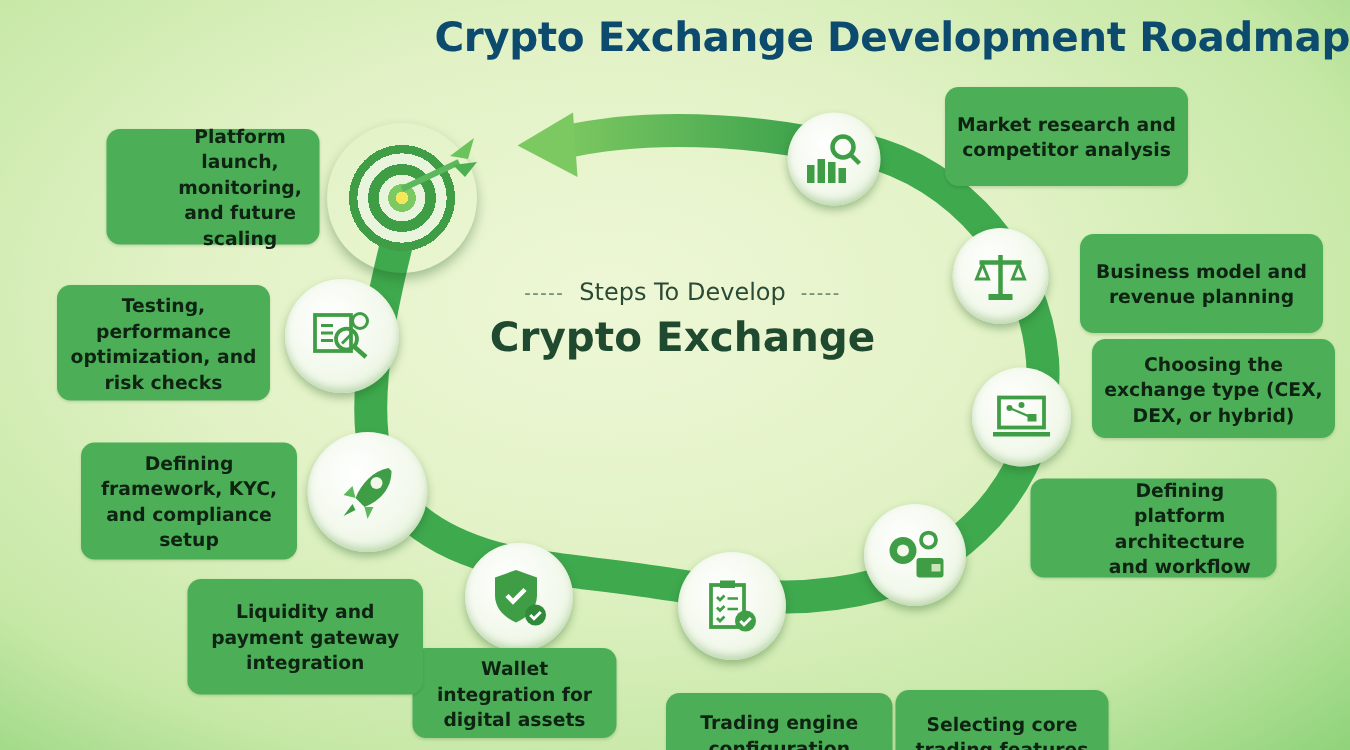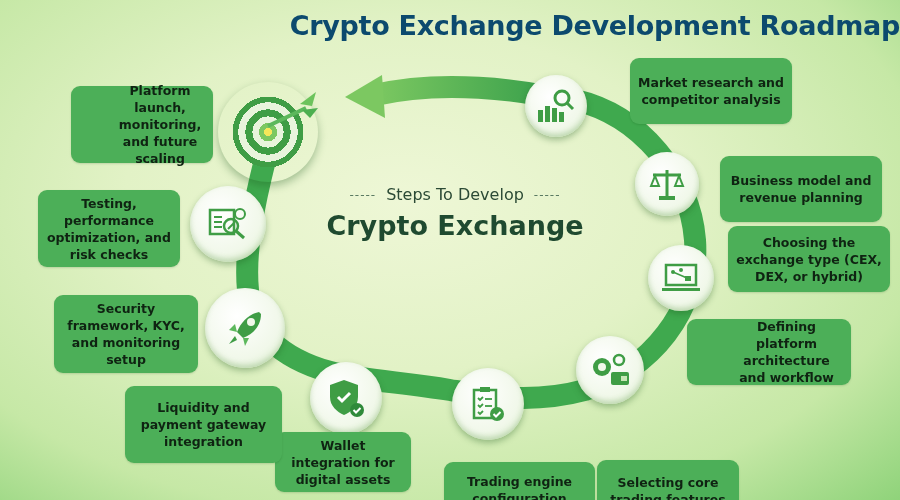--- a/index.html
+++ b/index.html
@@ -154,21 +154,21 @@
 <div class="node" style="left:205px;top:288px;width:80px;height:80px;">
   <svg width="44" height="44" viewBox="0 0 44 44">
     <path d="M36 6 C26 8 18 16 14 26 L20 32 C30 28 38 20 38 8 Z" fill="#3f9d45"></path>
     <circle cx="28" cy="16" r="4" fill="#f1f8ea"></circle>
     <path d="M14 26 L6 24 L12 18 Z" fill="#5cb85c"></path>
     <path d="M20 32 L22 40 L26 32 Z" fill="#5cb85c"></path>
     <path d="M12 30 L6 38 L14 34 Z" fill="#3f9d45"></path>
   </svg>
 </div>
 <div class="box" style="left:54px;top:295px;width:144px;height:78px;">
-  <span>Security framework, KYC, and monitoring setup</span>
+  <span>Defining framework, KYC, and compliance setup</span>
 </div>
 
 <div class="node" style="left:190px;top:186px;width:76px;height:76px;">
   <svg width="44" height="40" viewBox="0 0 44 40">
     <rect x="4" y="6" width="24" height="24" fill="none" stroke="#3f9d45" stroke-width="2.5"></rect>
     <line x1="8" y1="13" x2="16" y2="13" stroke="#3f9d45" stroke-width="2"></line>
     <line x1="8" y1="18" x2="16" y2="18" stroke="#3f9d45" stroke-width="2"></line>
     <line x1="8" y1="23" x2="16" y2="23" stroke="#3f9d45" stroke-width="2"></line>
     <circle cx="25" cy="22" r="7" fill="none" stroke="#3f9d45" stroke-width="2.5"></circle>
     <line x1="22" y1="25" x2="28" y2="19" stroke="#3f9d45" stroke-width="2"></line>

